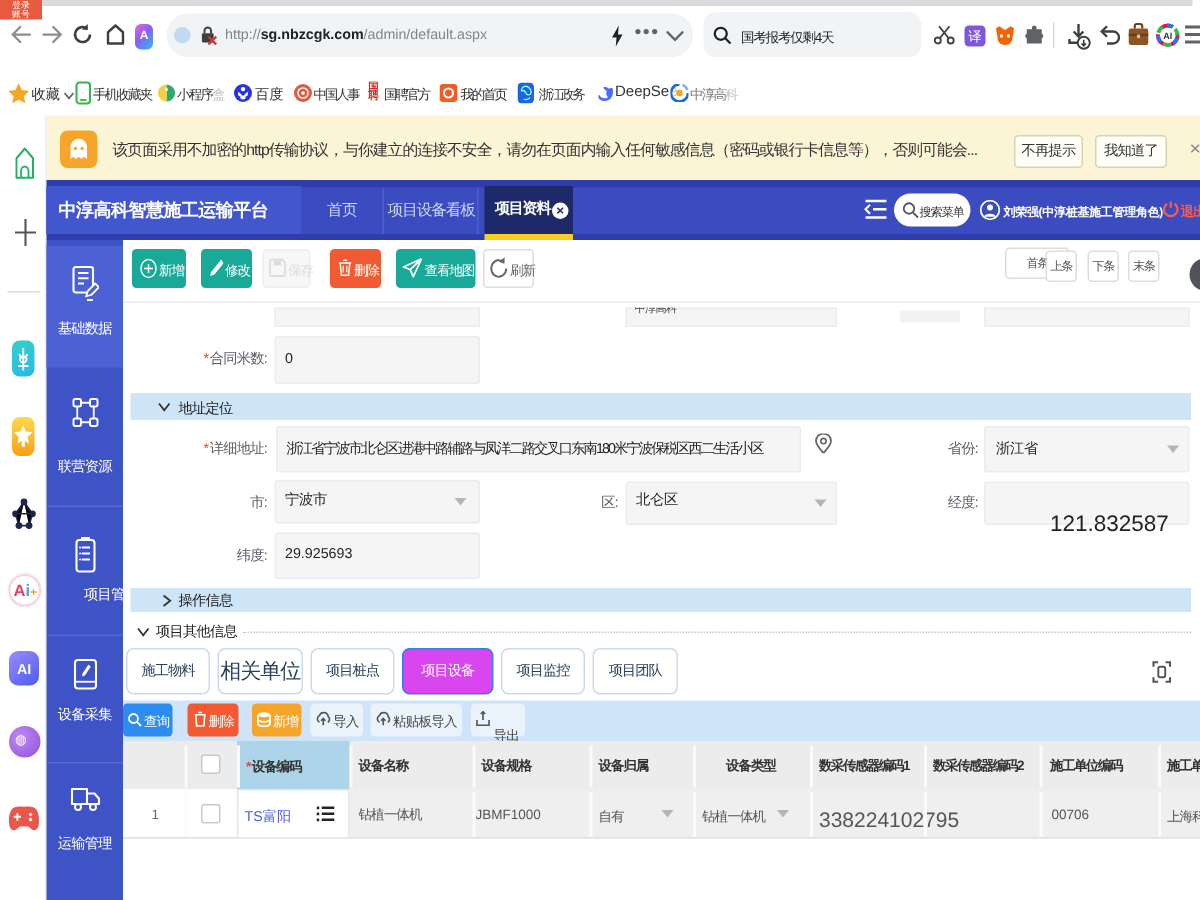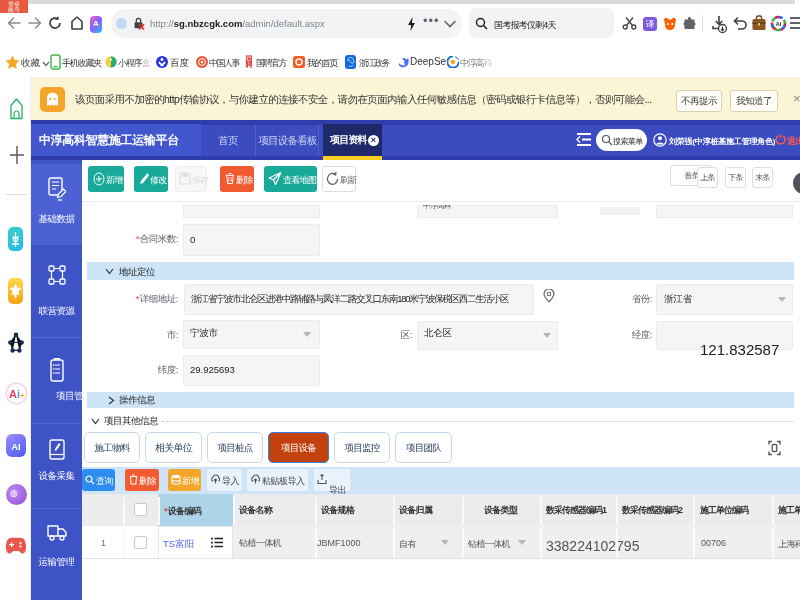--- a/index.html
+++ b/index.html
@@ -381,23 +381,23 @@
     </svg>
 <div class="abs" style="left:119px;top:394px;font-size:9.5px;color:#222;letter-spacing:-0.5px;">操作信息</div>
 
 <svg class="abs" style="left:91px;top:418px;" width="9" height="7" viewBox="0 0 9 7">
       <path d="M1 1 L4.5 5.5 L8 1" stroke="#333" stroke-width="1.2" fill="none"></path>
     </svg>
 <div class="abs" style="left:104px;top:415px;font-size:9.5px;color:#222;letter-spacing:-0.5px;">项目其他信息</div>
 <div class="abs" style="left:162px;top:421px;width:632px;height:1px;border-top:1px dotted #c5c5c5;"></div>
 
 <div class="abs" style="left:84px;top:432px;width:56px;height:31px;background:#fff;border:1px solid #c9daee;border-radius:5px;font-size:9.5px;color:#2b3f5c;text-align:center;line-height:29px;letter-spacing:-0.7px;">施工物料</div>
-<div class="abs" style="left:145px;top:432px;width:57px;height:31px;background:#fff;border:1px solid #c9daee;border-radius:5px;font-size:10px;color:#2b3f5c;text-align:center;line-height:29px;letter-spacing:-0.7px;">相关单位</div>
+<div class="abs" style="left:145px;top:432px;width:57px;height:31px;background:#fff;border:1px solid #c9daee;border-radius:5px;font-size:14px;color:#2b3f5c;text-align:center;line-height:29px;letter-spacing:-0.7px;">相关单位</div>
 <div class="abs" style="left:207px;top:432px;width:56px;height:31px;background:#fff;border:1px solid #c9daee;border-radius:5px;font-size:9.5px;color:#2b3f5c;text-align:center;line-height:29px;letter-spacing:-0.7px;">项目桩点</div>
-<div class="abs" style="left:268px;top:432px;width:61px;height:31px;background:#c2410c;border:1px solid #2e82e2;border-radius:5px;font-size:9.5px;color:#fff;text-align:center;line-height:29px;letter-spacing:-0.7px;">项目设备</div>
+<div class="abs" style="left:268px;top:432px;width:61px;height:31px;background:#d946ef;border:1px solid #2e82e2;border-radius:5px;font-size:9.5px;color:#fff;text-align:center;line-height:29px;letter-spacing:-0.7px;">项目设备</div>
 <div class="abs" style="left:334px;top:432px;width:56px;height:31px;background:#fff;border:1px solid #c9daee;border-radius:5px;font-size:9.5px;color:#2b3f5c;text-align:center;line-height:29px;letter-spacing:-0.7px;">项目监控</div>
 <div class="abs" style="left:395px;top:432px;width:57px;height:31px;background:#fff;border:1px solid #c9daee;border-radius:5px;font-size:9.5px;color:#2b3f5c;text-align:center;line-height:29px;letter-spacing:-0.7px;">项目团队</div>
 <svg class="abs" style="left:768px;top:440px;" width="13" height="16" viewBox="0 0 13 16">
       <path d="M1 4.5 V1.5 H4 M9 1.5 H12 V4.5 M12 11.5 V14.5 H9 M4 14.5 H1 V11.5" stroke="#555" stroke-width="1.4" fill="none"></path>
       <rect x="4.2" y="4.5" width="4.6" height="7" rx="1.2" stroke="#555" stroke-width="1.3" fill="none"></rect>
     </svg>
 
 <div class="abs" style="left:82px;top:467px;width:718px;height:27px;background:#cfe4f8;"></div>
 <div class="abs" style="left:82px;top:469px;width:33px;height:22px;background:#2d8cf0;border-radius:3px;"></div>
 <svg class="abs" style="left:85px;top:475px;" width="10" height="10" viewBox="0 0 10 10">

